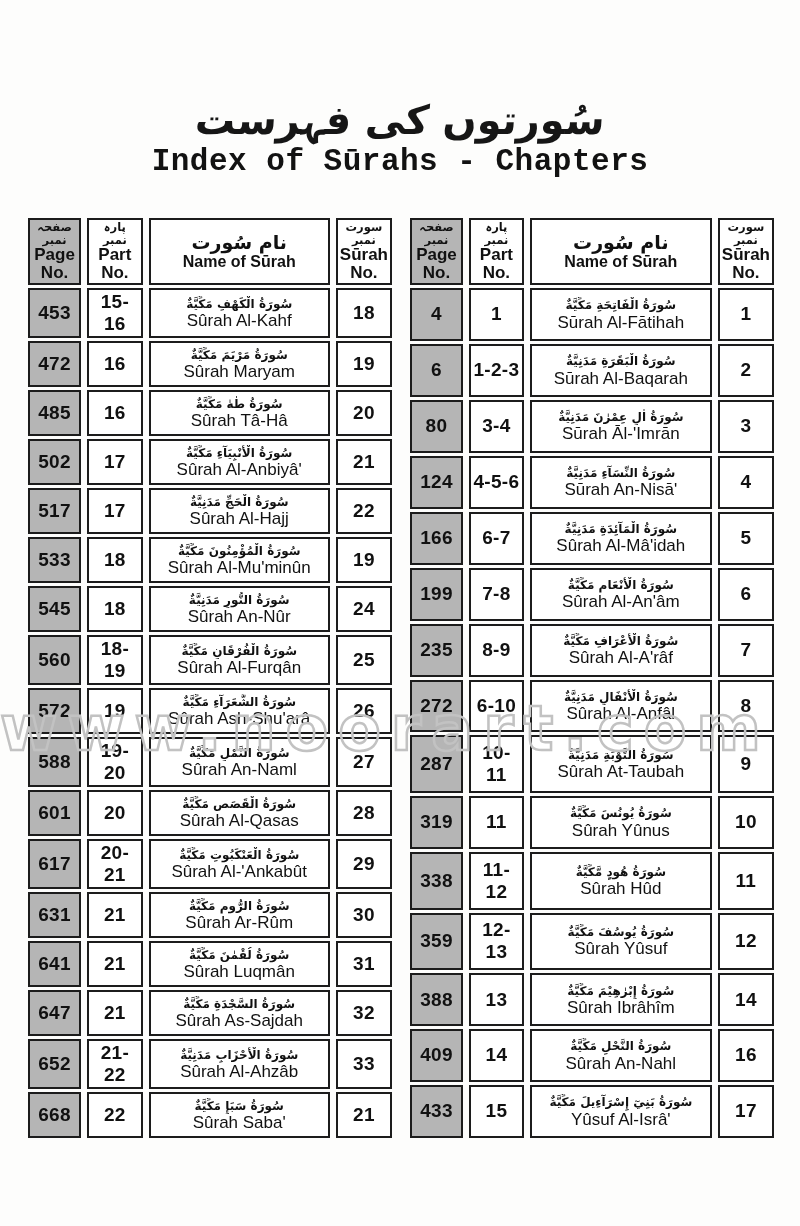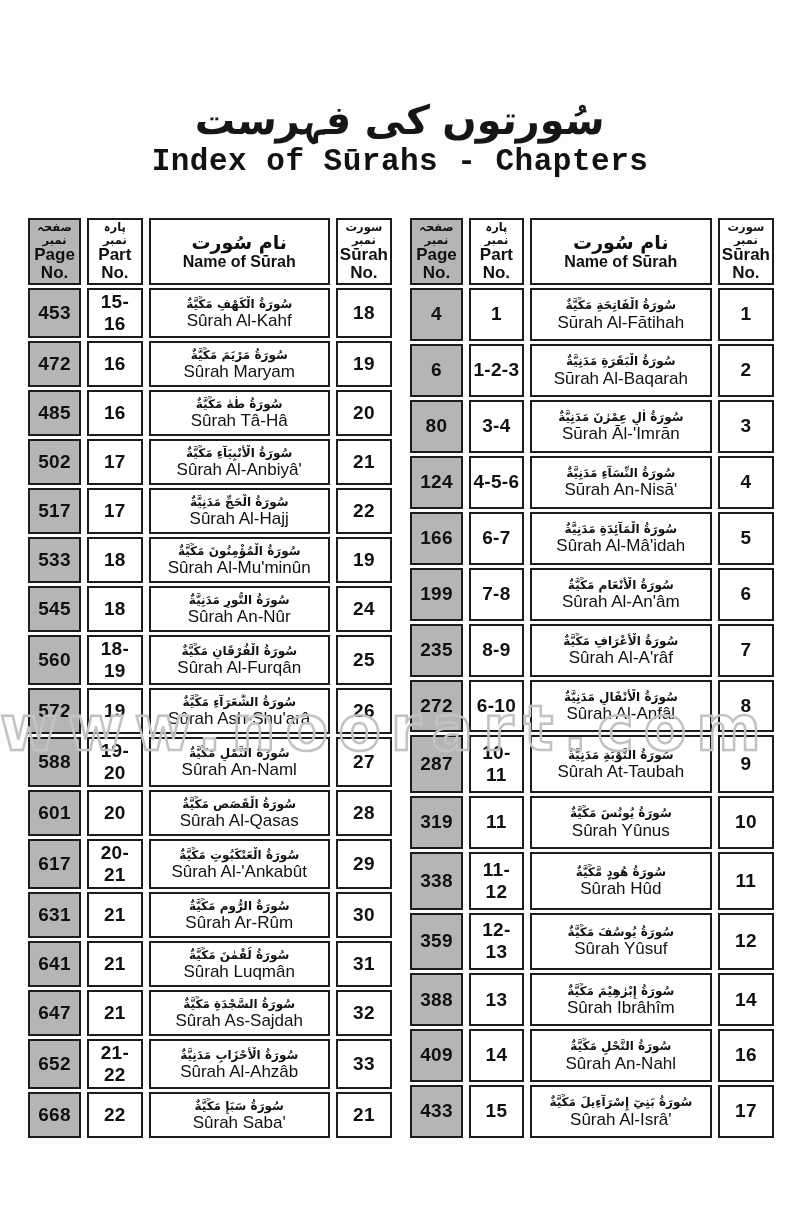--- a/index.html
+++ b/index.html
@@ -472,21 +472,21 @@
               <span class="arabic-name">سُورَةُ النَّحْلِ مَكِّيَّةٌ</span>
               <span class="latin-name">Sûrah An-Nahl</span>
             </td>
             <td class="num-cell">16</td>
           </tr>
           <tr>
             <td class="shaded num-cell">433</td>
             <td class="num-cell">15</td>
             <td>
               <span class="arabic-name">سُورَةُ بَنِيٓ إِسْرَآءِيلَ مَكِّيَّةٌ</span>
-              <span class="latin-name">Sûrah Al-Isrâ'</span>
+              <span class="latin-name">Yûsuf Al-Isrâ'</span>
             </td>
             <td class="num-cell">17</td>
           </tr>
         </tbody>
     </table>
 
   </div>
 
   <div class="watermark">www.noorart.com</div>
 

